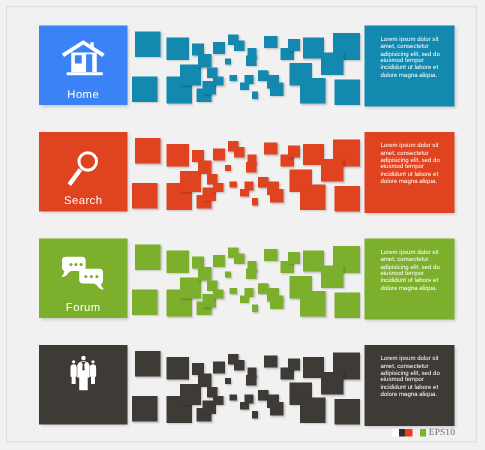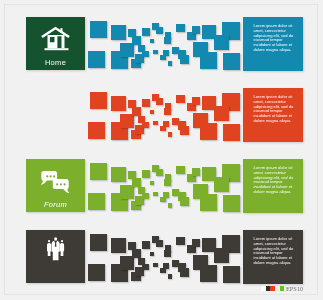--- a/index.html
+++ b/index.html
@@ -33,21 +33,21 @@
       linear-gradient(45deg, rgba(255,255,255,.13) 25%, transparent 25%, transparent 75%, rgba(255,255,255,.13) 75%);
       background-size:2.2px 2.2px;background-position:0 0,1.1px 1.1px;}
 </style>
 </head>
 <body>
 
 <div id="stage">
   <div class="frame"></div>
   <div id="rows">
       <div class="row" style="top: 17px;">
-        <div class="icon-panel" style="background:#14532d">
+        <div class="icon-panel" style="background:#3b82f6">
           <div class="glyph" style="--c:#1389b0">
             <svg class="gsvg" viewBox="0 0 59 53" width="59" height="53">
    <g fill="#fff">
      <path d="M34.3,11.2 h2.2 v4.6 h-2.2 z"></path>
      <path d="M29.5,9.8 L43.8,18.9 L42.3,21.0 L29.5,12.6 L16.7,21.0 L15.2,18.9 Z"></path>
      <path d="M21.5,18.0 h17.0 v13.2 h-17.0 z M23.9,19.9 h4.6 v5.4 h-4.6 z M31.4,19.2 h4.1 v12.0 h-4.1 z" fill-rule="evenodd"></path>
      <path d="M18.5,31.2 h24.0 v2.0 h-24.0 z"></path>
    </g>
  </svg>
           </div>
@@ -87,20 +87,31 @@
           <div class="sq" style="left:113.6px;top:34.5px;width:17.1px;height:17.1px;background:#1389b0"></div>
           <div class="sq" style="left:137.2px;top:36.2px;width:17.2px;height:17.2px;background:#1389b0"></div>
           <div class="sq" style="left:136.4px;top:5.399999999999999px;width:17.6px;height:17.6px;background:#1389b0"></div>
           <div class="sq" style="left:127.5px;top:17.799999999999997px;width:15.6px;height:15.6px;background:#1389b0"></div>
         </div>
         <div class="textpanel" style="background:#1389b0">
           <p>Lorem ipsum dolor sit amet, consectetur adipisicing elit, sed do eiusmod tempor incididunt ut labore et dolore magna aliqua.</p>
         </div>
       </div>
       <div class="row" style="top: 88px;">
+        <div class="icon-panel" style="background:#e0431f">
+          <div class="glyph" style="--c:#e0431f">
+            <svg class="gsvg" viewBox="0 0 59 53" width="59" height="53">
+   <g fill="none" stroke="#fff">
+     <circle cx="32.5" cy="19.6" r="5.85" stroke-width="2.0"></circle>
+     <path d="M27.6,25.0 L20.2,35.1" stroke-width="2.9" stroke-linecap="butt"></path>
+   </g>
+ </svg>
+          </div>
+          <div class="label">Search</div>
+        </div>
         <div class="mos">
           <div class="sq" style="left:4px;top:3.8000000000000007px;width:17.2px;height:17.2px;background:#e0431f"></div>
           <div class="sq" style="left:25.200000000000003px;top:8.2px;width:14.5px;height:14.5px;background:#e0431f"></div>
           <div class="sq" style="left:2px;top:33.8px;width:17.2px;height:17.2px;background:#e0431f"></div>
           <div class="sq" style="left:24.5px;top:34px;width:17.5px;height:17.5px;background:#e0431f"></div>
           <div class="sq" style="left:34.400000000000006px;top:26px;width:13.8px;height:13.8px;background:#e0431f"></div>
           <div class="sq" style="left:42px;top:11.8px;width:8.4px;height:8.4px;background:#e0431f"></div>
           <div class="sq" style="left:46.30000000000001px;top:19.4px;width:8.4px;height:8.4px;background:#e0431f"></div>
           <div class="sq" style="left:45.400000000000006px;top:42px;width:9.4px;height:9.4px;background:#e0431f"></div>
           <div class="sq" style="left:49.400000000000006px;top:36.8px;width:8.8px;height:8.8px;background:#e0431f"></div>
@@ -127,21 +138,21 @@
           <div class="sq" style="left:107.19999999999999px;top:24.9px;width:14.7px;height:14.7px;background:#e0431f"></div>
           <div class="sq" style="left:113.6px;top:34.5px;width:17.1px;height:17.1px;background:#e0431f"></div>
           <div class="sq" style="left:137.2px;top:36.2px;width:17.2px;height:17.2px;background:#e0431f"></div>
           <div class="sq" style="left:136.4px;top:5.399999999999999px;width:17.6px;height:17.6px;background:#e0431f"></div>
           <div class="sq" style="left:127.5px;top:17.799999999999997px;width:15.6px;height:15.6px;background:#e0431f"></div>
         </div>
         <div class="textpanel" style="background:#e0431f">
           <p>Lorem ipsum dolor sit amet, consectetur adipisicing elit, sed do eiusmod tempor incididunt ut labore et dolore magna aliqua.</p>
         </div>
       </div>
-      <div class="row" style="top: 159px; font-style: italic;">
+      <div class="row" style="top: 159px;">
         <div class="icon-panel" style="background:#7cb02c">
           <div class="glyph" style="--c:#7cb02c">
             <svg class="gsvg" viewBox="0 0 59 53" width="59" height="53">
    <g fill="#fff">
      <path d="M19.3,12.1 h9.3 a2.5 2.5 0 0 1 2.5 2.5 v4.5 a2.5 2.5 0 0 1 -2.5 2.5 h-6.8
               a2.3 2.3 0 0 0 -1.9 1.0 c-1.0 1.5 -2.4 2.6 -4.1 3.1 c-0.5 0.15 -0.8 -0.45 -0.45 -0.8
               c0.95 -0.95 1.45 -1.95 1.55 -3.2 a2.5 2.5 0 0 1 -1.6 -2.35 v-4.75
               a2.5 2.5 0 0 1 2.5 -2.5 z"></path>
      <path d="M29.3,20.1 h10.9 a2.5 2.5 0 0 1 2.5 2.5 v5.4 a2.5 2.5 0 0 1 -1.4 2.25
               c0.15 1.2 0.65 2.15 1.55 3.05 c0.36 0.36 0.05 0.96 -0.45 0.8

